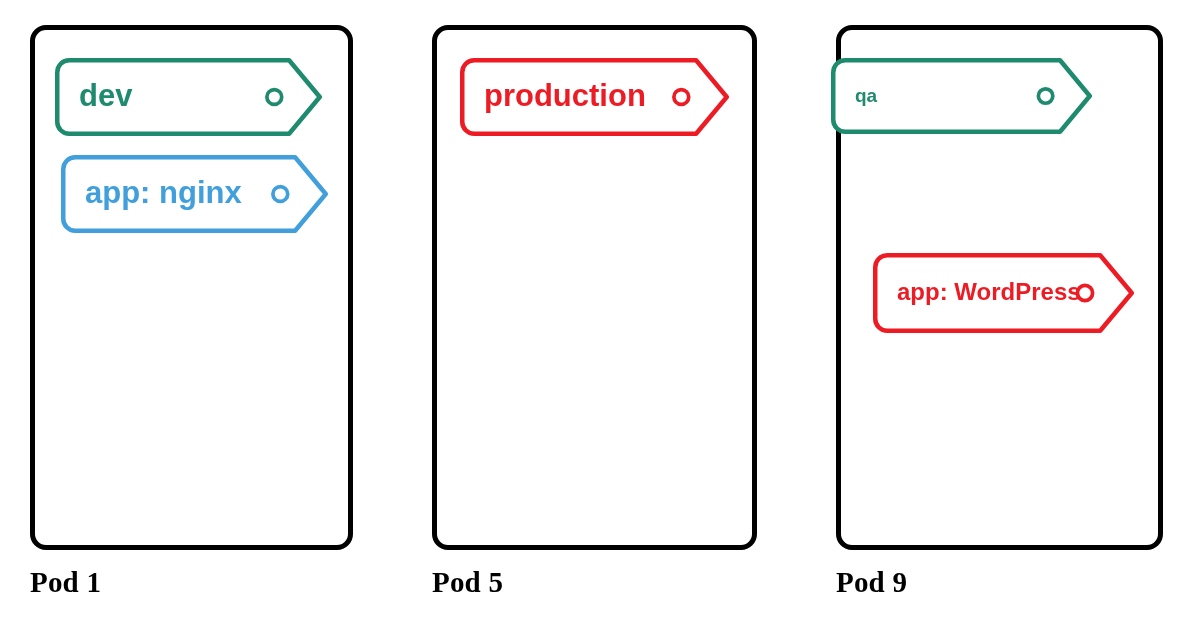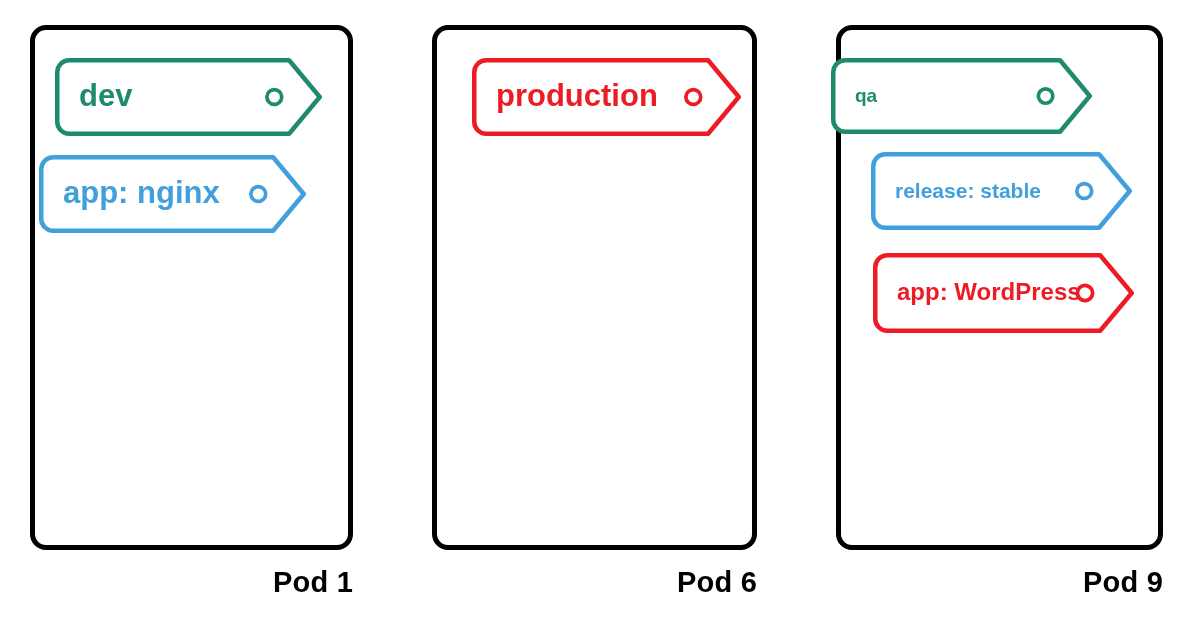--- a/index.html
+++ b/index.html
@@ -28,22 +28,22 @@
   .pod {
     position: absolute;
     box-sizing: border-box;
     border: 5px solid #000000;
     border-radius: 16px;
     background: #ffffff;
   }
 
   .pod-label {
     position: absolute;
-    text-align: right;
-    font-family: Liberation Sans, sans-serif;
+    text-align: left;
+    font-family: Liberation Serif, serif;
     font-weight: bold;
     font-size: 29px;
     color: #000000;
     letter-spacing: 0.2px;
     white-space: nowrap;
   }
 
   .tag {
     position: absolute;
     display: block;
@@ -70,50 +70,43 @@
 
 <div id="diagram-root">
     <div class="pod" style="left: 30px; top: 25px; width: 323px; height: 525px;"></div>
     <div class="tag" style="left: 55px; top: 58px; width: 270px; height: 78px;">
       <svg width="270" height="78" viewBox="0 0 270 78">
         <path d="M 14.25 2.25 H 234.12 L 264.75 39 L 234.12 75.75 H 14.25 A 12 12 0 0 1 2.25 63.75 V 14.25 A 12 12 0 0 1 14.25 2.25 Z" class="tag-outline" stroke="#1E8A6E" stroke-width="4.5" stroke-linejoin="round" stroke-linecap="round"></path>
         <circle cx="219.3" cy="39" r="7.41" class="tag-hole" stroke="#1E8A6E" stroke-width="3.69"></circle>
         <text x="24" y="40" class="tag-text" fill="#1E8A6E" font-size="31">dev</text>
       </svg>
     </div>
-    <div class="tag" style="left: 39px; top: 155px; width: 270px; height: 78px; text-decoration: underline;">
+    <div class="tag" style="left: 61px; top: 155px; width: 270px; height: 78px; text-decoration: underline;">
       <svg width="270" height="78" viewBox="0 0 270 78">
         <path d="M 14.25 2.25 H 234.12 L 264.75 39 L 234.12 75.75 H 14.25 A 12 12 0 0 1 2.25 63.75 V 14.25 A 12 12 0 0 1 14.25 2.25 Z" class="tag-outline" stroke="#419FDC" stroke-width="4.5" stroke-linejoin="round" stroke-linecap="round"></path>
         <circle cx="219.3" cy="39" r="7.41" class="tag-hole" stroke="#419FDC" stroke-width="3.69"></circle>
         <text x="24" y="40" class="tag-text" fill="#419FDC" font-size="31">app: nginx</text>
       </svg>
     </div>
     <div class="pod-label" style="left: 30px; top: 566px; width: 323px;">Pod 1</div>
     <div class="pod" style="left: 432px; top: 25px; width: 325px; height: 525px;"></div>
-    <div class="tag" style="left: 460px; top: 58px; width: 272px; height: 78px; margin-left: 12px;">
+    <div class="tag" style="left: 460px; top: 58px; width: 272px; height: 78px;">
       <svg width="272" height="78" viewBox="0 0 272 78">
         <path d="M 14.25 2.25 H 236.12 L 266.75 39 L 236.12 75.75 H 14.25 A 12 12 0 0 1 2.25 63.75 V 14.25 A 12 12 0 0 1 14.25 2.25 Z" class="tag-outline" stroke="#ED1C24" stroke-width="4.5" stroke-linejoin="round" stroke-linecap="round"></path>
         <circle cx="221.3" cy="39" r="7.41" class="tag-hole" stroke="#ED1C24" stroke-width="3.69"></circle>
         <text x="24" y="40" class="tag-text" fill="#ED1C24" font-size="31">production</text>
       </svg>
     </div>
-    <div class="pod-label" style="left: 432px; top: 566px; width: 325px;">Pod 6</div>
+    <div class="pod-label" style="left: 432px; top: 566px; width: 325px;">Pod 5</div>
     <div class="pod" style="left: 836px; top: 25px; width: 327px; height: 525px;"></div>
     <div class="tag" style="left: 831px; top: 58px; width: 264px; height: 76px;">
       <svg width="264" height="76" viewBox="0 0 264 76">
         <path d="M 14.25 2.25 H 229.04 L 258.75 38 L 229.04 73.75 H 14.25 A 12 12 0 0 1 2.25 61.75 V 14.25 A 12 12 0 0 1 14.25 2.25 Z" class="tag-outline" stroke="#1E8A6E" stroke-width="4.5" stroke-linejoin="round" stroke-linecap="round"></path>
         <circle cx="214.6" cy="38" r="7.22" class="tag-hole" stroke="#1E8A6E" stroke-width="3.69"></circle>
         <text x="24" y="39" class="tag-text" fill="#1E8A6E" font-size="19">qa</text>
-      </svg>
-    </div>
-    <div class="tag" style="left: 871px; top: 152px; width: 264px; height: 78px;">
-      <svg width="264" height="78" viewBox="0 0 264 78">
-        <path d="M 14.25 2.25 H 228.12 L 258.75 39 L 228.12 75.75 H 14.25 A 12 12 0 0 1 2.25 63.75 V 14.25 A 12 12 0 0 1 14.25 2.25 Z" class="tag-outline" stroke="#419FDC" stroke-width="4.5" stroke-linejoin="round" stroke-linecap="round"></path>
-        <circle cx="213.3" cy="39" r="7.41" class="tag-hole" stroke="#419FDC" stroke-width="3.69"></circle>
-        <text x="24" y="40" class="tag-text" fill="#419FDC" font-size="21">release: stable</text>
       </svg>
     </div>
     <div class="tag" style="left: 873px; top: 253px; width: 264px; height: 80px;">
       <svg width="264" height="80" viewBox="0 0 264 80">
         <path d="M 14.25 2.25 H 227.2 L 258.75 40 L 227.2 77.75 H 14.25 A 12 12 0 0 1 2.25 65.75 V 14.25 A 12 12 0 0 1 14.25 2.25 Z" class="tag-outline" stroke="#ED1C24" stroke-width="4.5" stroke-linejoin="round" stroke-linecap="round"></path>
         <circle cx="212" cy="40" r="7.6" class="tag-hole" stroke="#ED1C24" stroke-width="3.69"></circle>
         <text x="24" y="41" class="tag-text" fill="#ED1C24" font-size="24">app: WordPress</text>
       </svg>
     </div>
     <div class="pod-label" style="left: 836px; top: 566px; width: 327px;">Pod 9</div>

